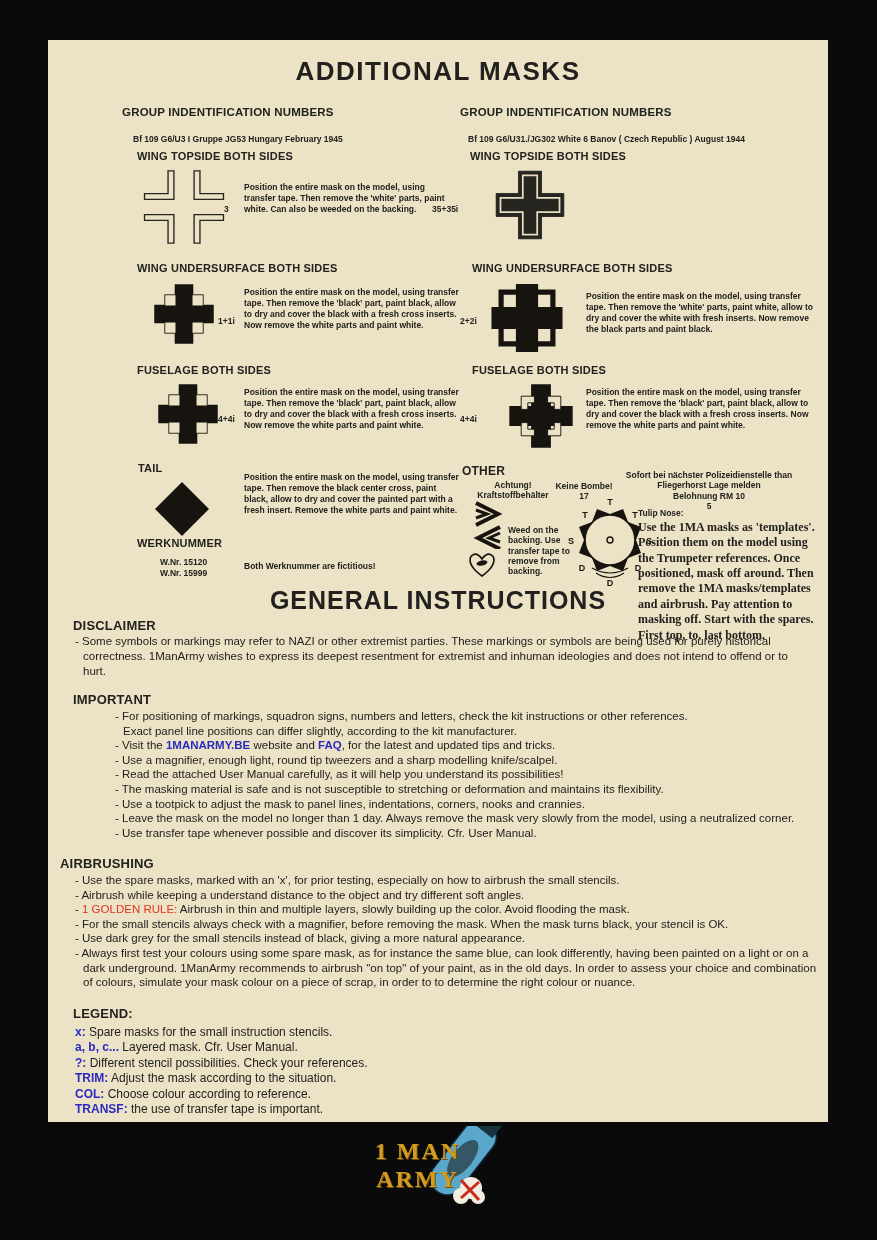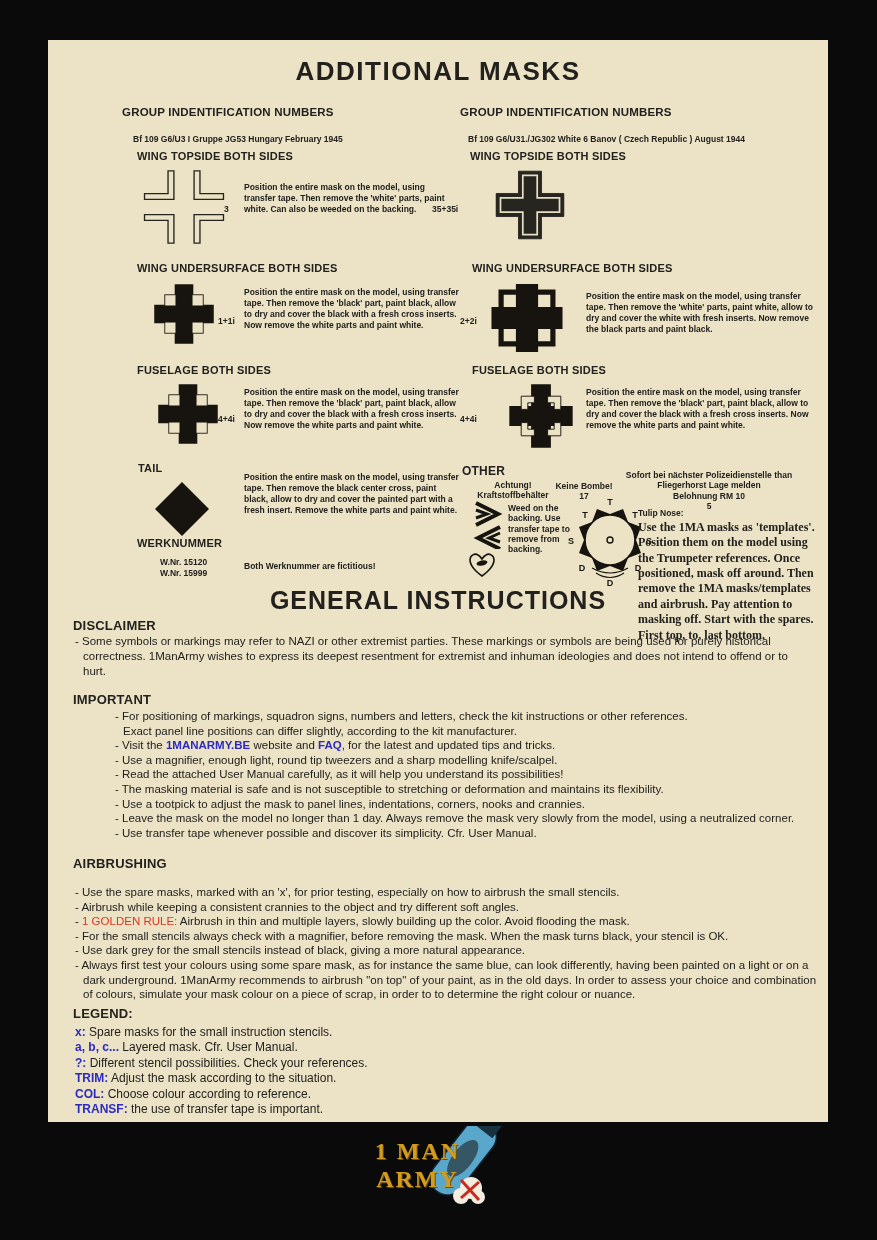--- a/index.html
+++ b/index.html
@@ -128,21 +128,21 @@
     <path d="M4,9 L15,13 L4,17" fill="none" stroke="#17140f" stroke-width="3"></path>
     <path d="M28,26 L6,37 L28,48" fill="none" stroke="#17140f" stroke-width="4"></path>
     <path d="M28,32 L17,37 L28,41" fill="none" stroke="#17140f" stroke-width="3"></path>
   </svg>
 
   <svg class="abs" style="left:420px;top:512px;" width="28" height="27" viewBox="0 0 28 27">
     <path d="M14,24 C14,24 2,16 2,8 C2,3 7,1 10,3 C12,4 14,7 14,7 C14,7 16,4 18,3 C21,1 26,3 26,8 C26,16 14,24 14,24 Z" fill="none" stroke="#17140f" stroke-width="1.6"></path>
     <ellipse cx="14" cy="11" rx="5.5" ry="2.6" fill="#17140f" transform="rotate(-12 14 11)"></ellipse>
   </svg>
 
-  <div class="abs small-de" style="left:460px;top:463px;width:66px;">Weed on the backing. Use transfer tape to remove from backing.</div>
+  <div class="abs small-de" style="left:460px;top:485px;width:66px;">Weed on the backing. Use transfer tape to remove from backing.</div>
 
   <div class="abs small-de center" style="left:494px;top:441px;width:84px;">
     <div>Keine Bombe!</div>
     <div>17</div>
   </div>
 
   <svg class="abs" style="left:518px;top:454px;" width="88" height="94" viewBox="0 0 88 94">
     <polygon points="70,46 75,33 62,28 57,15 44,20 31,15 26,28 13,33 18,46 13,59 26,64 31,77 44,72 57,77 62,64 75,59" fill="#17140f"></polygon>
     <circle cx="44" cy="46" r="25" fill="#ece3c6" stroke="#17140f" stroke-width="1.6"></circle>
     <circle cx="44" cy="46" r="3" fill="none" stroke="#17140f" stroke-width="1.4"></circle>
@@ -179,24 +179,24 @@
     <div class="li-cont">Exact panel line positions can differ slightly, according to the kit manufacturer.</div>
     <div class="li"><span>- Visit the </span><span class="blue bold">1MANARMY.BE</span><span> website and </span><span class="blue bold">FAQ</span><span>, for the latest and updated tips and tricks.</span></div>
     <div class="li">- Use a magnifier, enough light, round tip tweezers and a sharp modelling knife/scalpel.</div>
     <div class="li">- Read the attached User Manual carefully, as it will help you understand its possibilities!</div>
     <div class="li">- The masking material is safe and is not susceptible to stretching or deformation and maintains its flexibility.</div>
     <div class="li">- Use a tootpick to adjust the mask to panel lines, indentations, corners, nooks and crannies.</div>
     <div class="li">- Leave the mask on the model no longer than 1 day. Always remove the mask very slowly from the model, using a neutralized corner.</div>
     <div class="li">- Use transfer tape whenever possible and discover its simplicity. Cfr. User Manual.</div>
   </div>
 
-  <div class="abs secthead" style="left:25px;top:816px;">AIRBRUSHING</div>
-  <div class="abs" style="left:27px;top:833px;width:744px;margin-top:12px;">
+  <div class="abs secthead" style="left:12px;top:816px;">AIRBRUSHING</div>
+  <div class="abs" style="left:27px;top:833px;width:744px;">
     <div class="li">- Use the spare masks, marked with an 'x', for prior testing, especially on how to airbrush the small stencils.</div>
-    <div class="li">- Airbrush while keeping a consistent crannies to the object and try different soft angles.</div>
+    <div class="li">- Airbrush while keeping a understand distance to the object and try different soft angles.</div>
     <div class="li"><span>- </span><span class="red">1 GOLDEN RULE:</span><span> Airbrush in thin and multiple layers, slowly building up the color. Avoid flooding the mask.</span></div>
     <div class="li">- For the small stencils always check with a magnifier, before removing the mask. When the mask turns black, your stencil is OK.</div>
     <div class="li">- Use dark grey for the small stencils instead of black, giving a more natural appearance.</div>
     <div class="li">- Always first test your colours using some spare mask, as for instance the same blue, can look differently, having been painted on a light or on a dark underground. 1ManArmy recommends to airbrush "on top" of your paint, as in the old days. In order to assess your choice and combination of colours, simulate your mask colour on a piece of scrap, in order to to determine the right colour or nuance.</div>
   </div>
 
   <div class="abs secthead" style="left:25px;top:966px;">LEGEND:</div>
   <div class="abs" style="left:27px;top:985px;width:600px;">
     <div class="legend-li"><span class="blue bold">x:</span><span> Spare masks for the small instruction stencils.</span></div>
     <div class="legend-li"><span class="blue bold">a, b, c...</span><span> Layered mask. Cfr. User Manual.</span></div>

